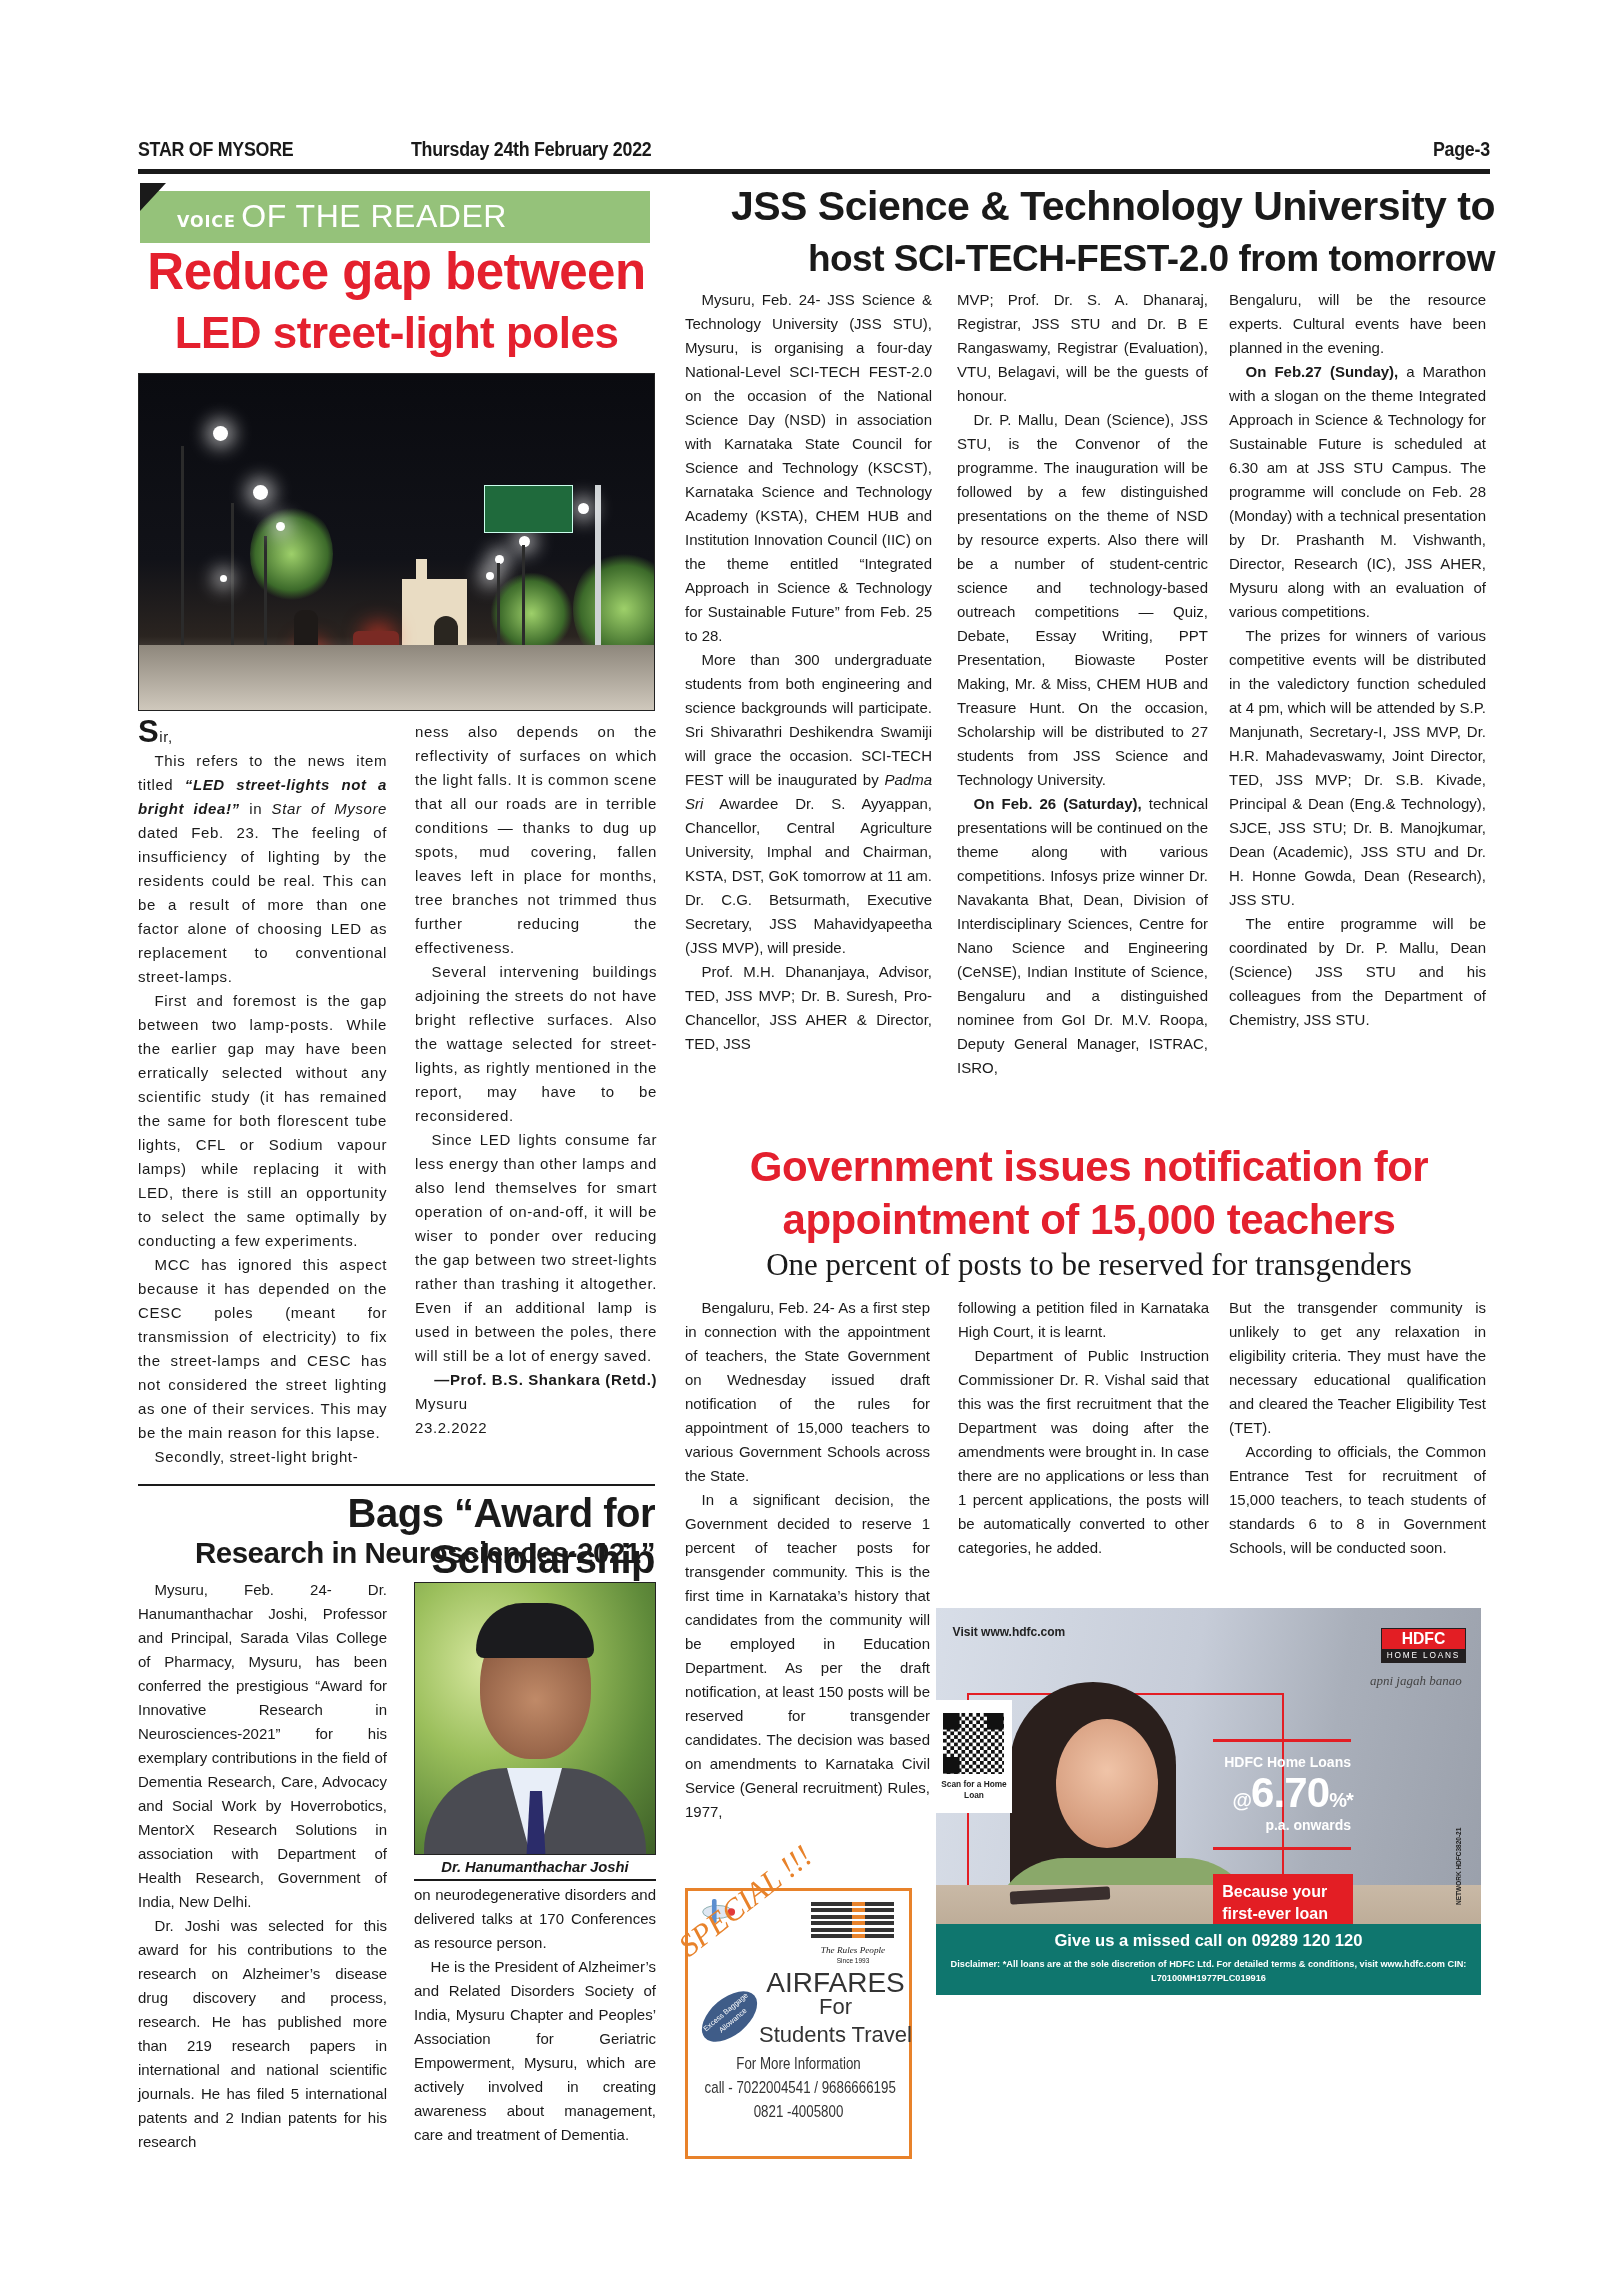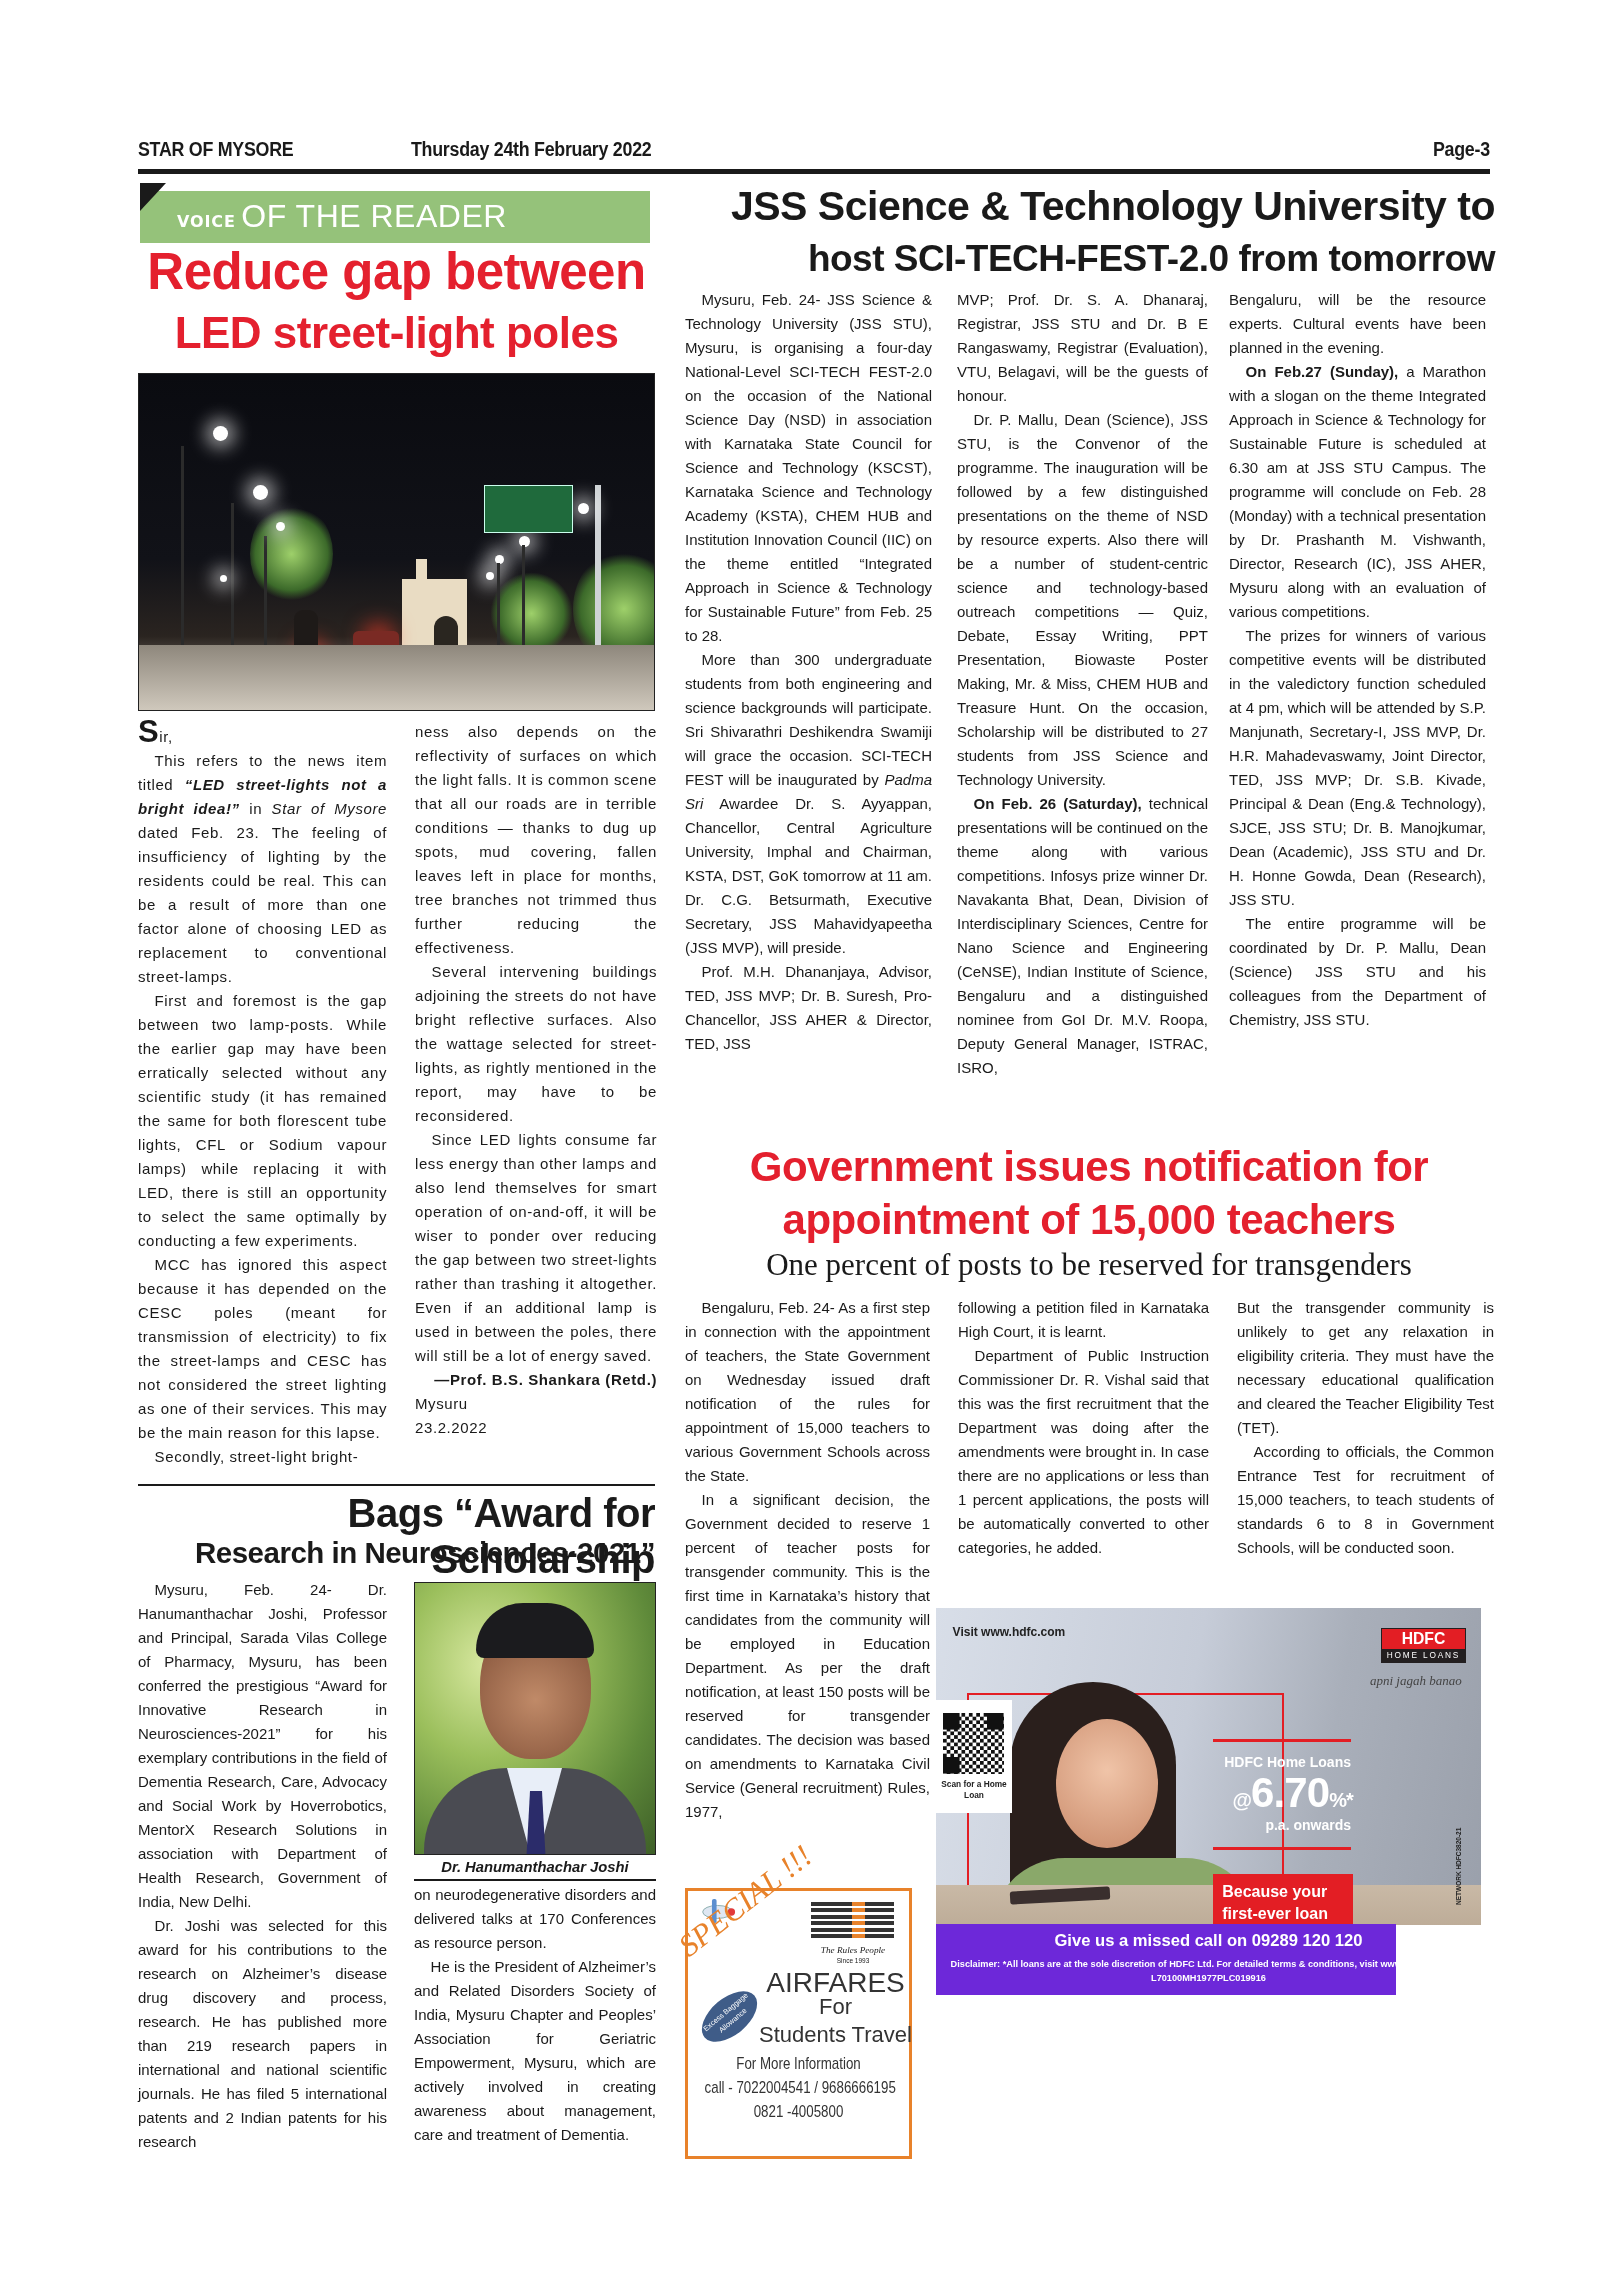--- a/index.html
+++ b/index.html
@@ -78,21 +78,21 @@
   .bit-line { position: absolute; left: 0; width: 100%; text-align: center; color: #333; white-space: nowrap; }
   .bl1 { top: 76px; left: 37px; font-size: 28px; }
   .bl2 { top: 103px; left: 37px; font-size: 22px; }
   .bl3 { top: 131px; left: 37px; font-size: 22px; }
   .bl4 { top: 164px; font-size: 15.7px; transform: scaleX(0.85); }
   .bl5 { top: 188px; font-size: 15.7px; transform: scaleX(0.85); }
   .bl6 { top: 212px; font-size: 15.7px; transform: scaleX(0.85); }
 
   
   .hdfc-ad { left: 936px; top: 1608px; width: 545px; height: 317px; overflow: hidden; background: linear-gradient(100deg, #d8dee8 0%, #c6ccd8 45%, #a9afba 70%, #9aa0ab 100%); }
-  .hdfc-bottom { left: 936px; top: 1924px; width: 460px; height: 71px; background: #6d28d9; text-decoration: underline; }
+  .hdfc-bottom { left: 936px; top: 1924px; width: 545px; height: 71px; background: #0f766e; text-decoration: underline; }
   .hdfc-visit { position: absolute; left: 16.6px; top: 16.6px; font-weight: bold; font-size: 12px; color: #222; }
   .hdfc-logo { position: absolute; left: 445px; top: 20px; width: 85px; background: #e31e24; border: 1.8px solid #231f20; }
   .hdfc-logo .top { color: #fff; font-weight: 900; font-size: 15.7px; text-align: center; line-height: 20px; }
   .hdfc-logo .bot { background: #231f20; color: #fff; font-size: 8.3px; letter-spacing: 1.8px; text-align: center; line-height: 13px; }
   .hdfc-apni { position: absolute; left: 434px; top: 65px; font-family: "Liberation Serif", serif; font-style: italic; font-size: 13px; color: #444; }
   .hdfc-frame { position: absolute; left: 31px; top: 85px; width: 317px; height: 443px; border: 2.8px solid #e31e24; }
   .hdfc-person { position: absolute; left: 55px; top: 65px; width: 231px; height: 258px; }
   .hp-hair { position: absolute; left: 18.5px; top: 9.2px; width: 166px; height: 240px; border-radius: 83px 83px 28px 28px; background: #2a1f1c; }
   .hp-face { position: absolute; left: 65px; top: 46px; width: 102px; height: 129px; border-radius: 50%; background: radial-gradient(circle at 50% 40%, #f0c4a8, #c98a6a); }
   .hp-body { position: absolute; left: 0; top: 185px; width: 268px; height: 111px; border-radius: 74px 74px 0 0; background: #8aa86a; }
@@ -232,21 +232,21 @@
 <div class="abs gsub">One percent of posts to be reserved for transgenders</div>
 
 <div class="col" style="left:685px;top:1296px;width:245px;">
   <p>Bengaluru, Feb. 24- As a first step in connection with the appointment of teachers, the State Government on Wednesday issued draft notification of the rules for appointment of 15,000 teachers to various Government Schools across the State.</p>
   <p>In a significant decision, the Government decided to reserve 1 percent of teacher posts for transgender community. This is the first time in Karnataka’s history that candidates from the community will be employed in Education Department. As per the draft notification, at least 150 posts will be reserved for transgender candidates. The decision was based on amendments to Karnataka Civil Service (General recruitment) Rules, 1977,</p>
 </div>
 <div class="col" style="left:958px;top:1296px;width:251px;">
   <p class="noind">following a petition filed in Karnataka High Court, it is learnt.</p>
   <p>Department of Public Instruction Commissioner Dr. R. Vishal said that this was the first recruitment that the Department was doing after the amendments were brought in. In case there are no applications or less than 1 percent applications, the posts will be automatically converted to other categories, he added.</p>
 </div>
-<div class="col" style="left:1229px;top:1296px;width:257px;margin-left:8px;">
+<div class="col" style="left:1229px;top:1296px;width:257px;">
   <p class="noind">But the transgender community is unlikely to get any relaxation in eligibility criteria. They must have the necessary educational qualification and cleared the Teacher Eligibility Test (TET).</p>
   <p>According to officials, the Common Entrance Test for recruitment of 15,000 teachers, to teach students of standards 6 to 8 in Government Schools, will be conducted soon.</p>
 </div>
 
 <div class="abs bit-ad">
   <svg class="bit-plane" viewBox="0 0 40 30">
     <ellipse cx="20" cy="16" rx="16" ry="7" fill="#dfe7f2" stroke="#8aa"></ellipse>
     <rect x="14" y="2" width="5" height="26" rx="2" fill="#5b8fd0"></rect>
     <circle cx="35" cy="16" r="4" fill="#e23a3a"></circle>
   </svg>

